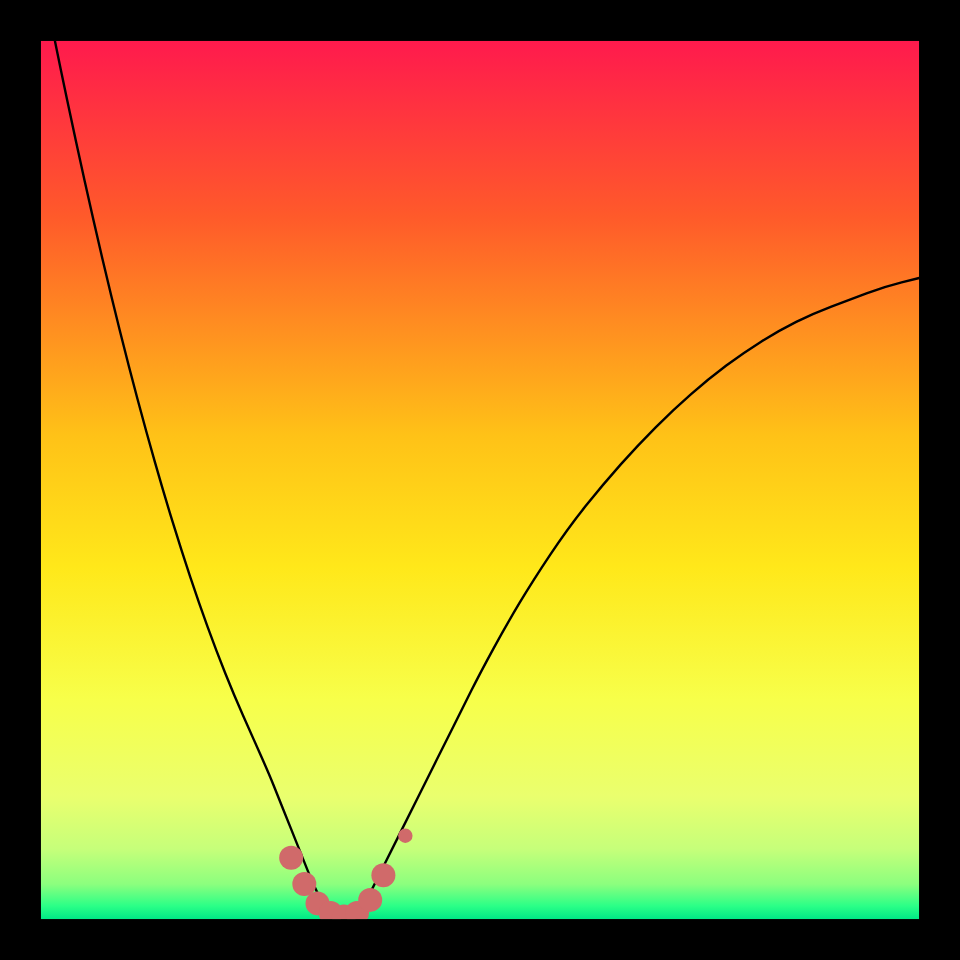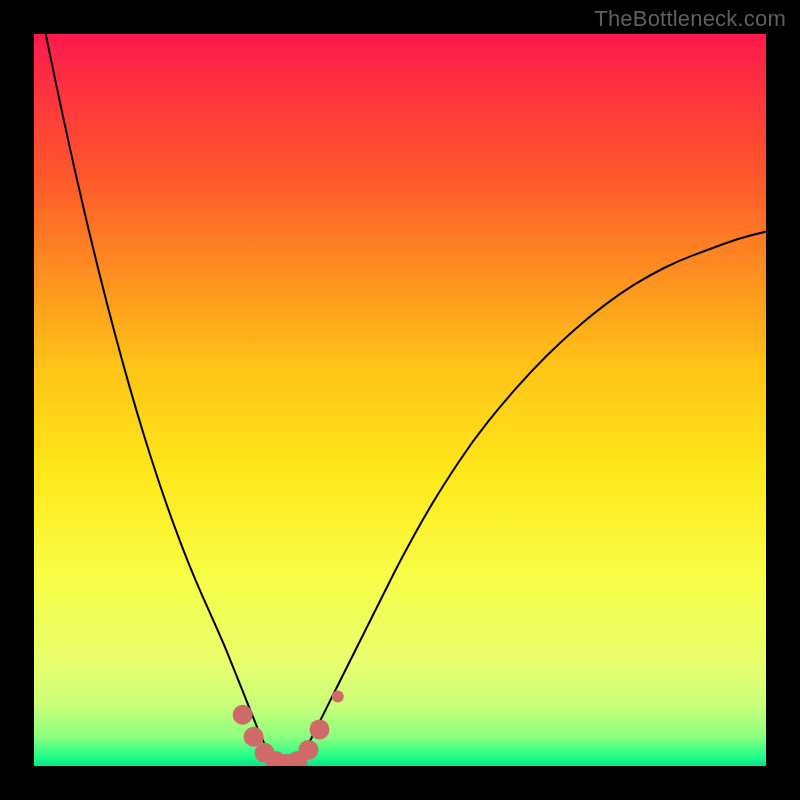--- a/index.html
+++ b/index.html
@@ -37,21 +37,20 @@
     z-index: 10;
   }
   svg {
     display: block;
   }
 </style>
 </head>
 <body>
 
 <div class="frame">
-  <div class="watermark">TheBottleneck.com</div>
   <div class="plot">
     <svg id="chart-svg" width="732" height="732" viewBox="0 0 732 732" preserveAspectRatio="none">
       <defs>
         <linearGradient id="bg-grad" x1="0" y1="0" x2="0" y2="1">
             <stop offset="0%" stop-color="#ff1a4d"></stop>
             <stop offset="20%" stop-color="#ff5a2a"></stop>
             <stop offset="45%" stop-color="#ffc217"></stop>
             <stop offset="60%" stop-color="#ffe81a"></stop>
             <stop offset="75%" stop-color="#f7ff4a"></stop>
             <stop offset="86%" stop-color="#eaff6e"></stop>

